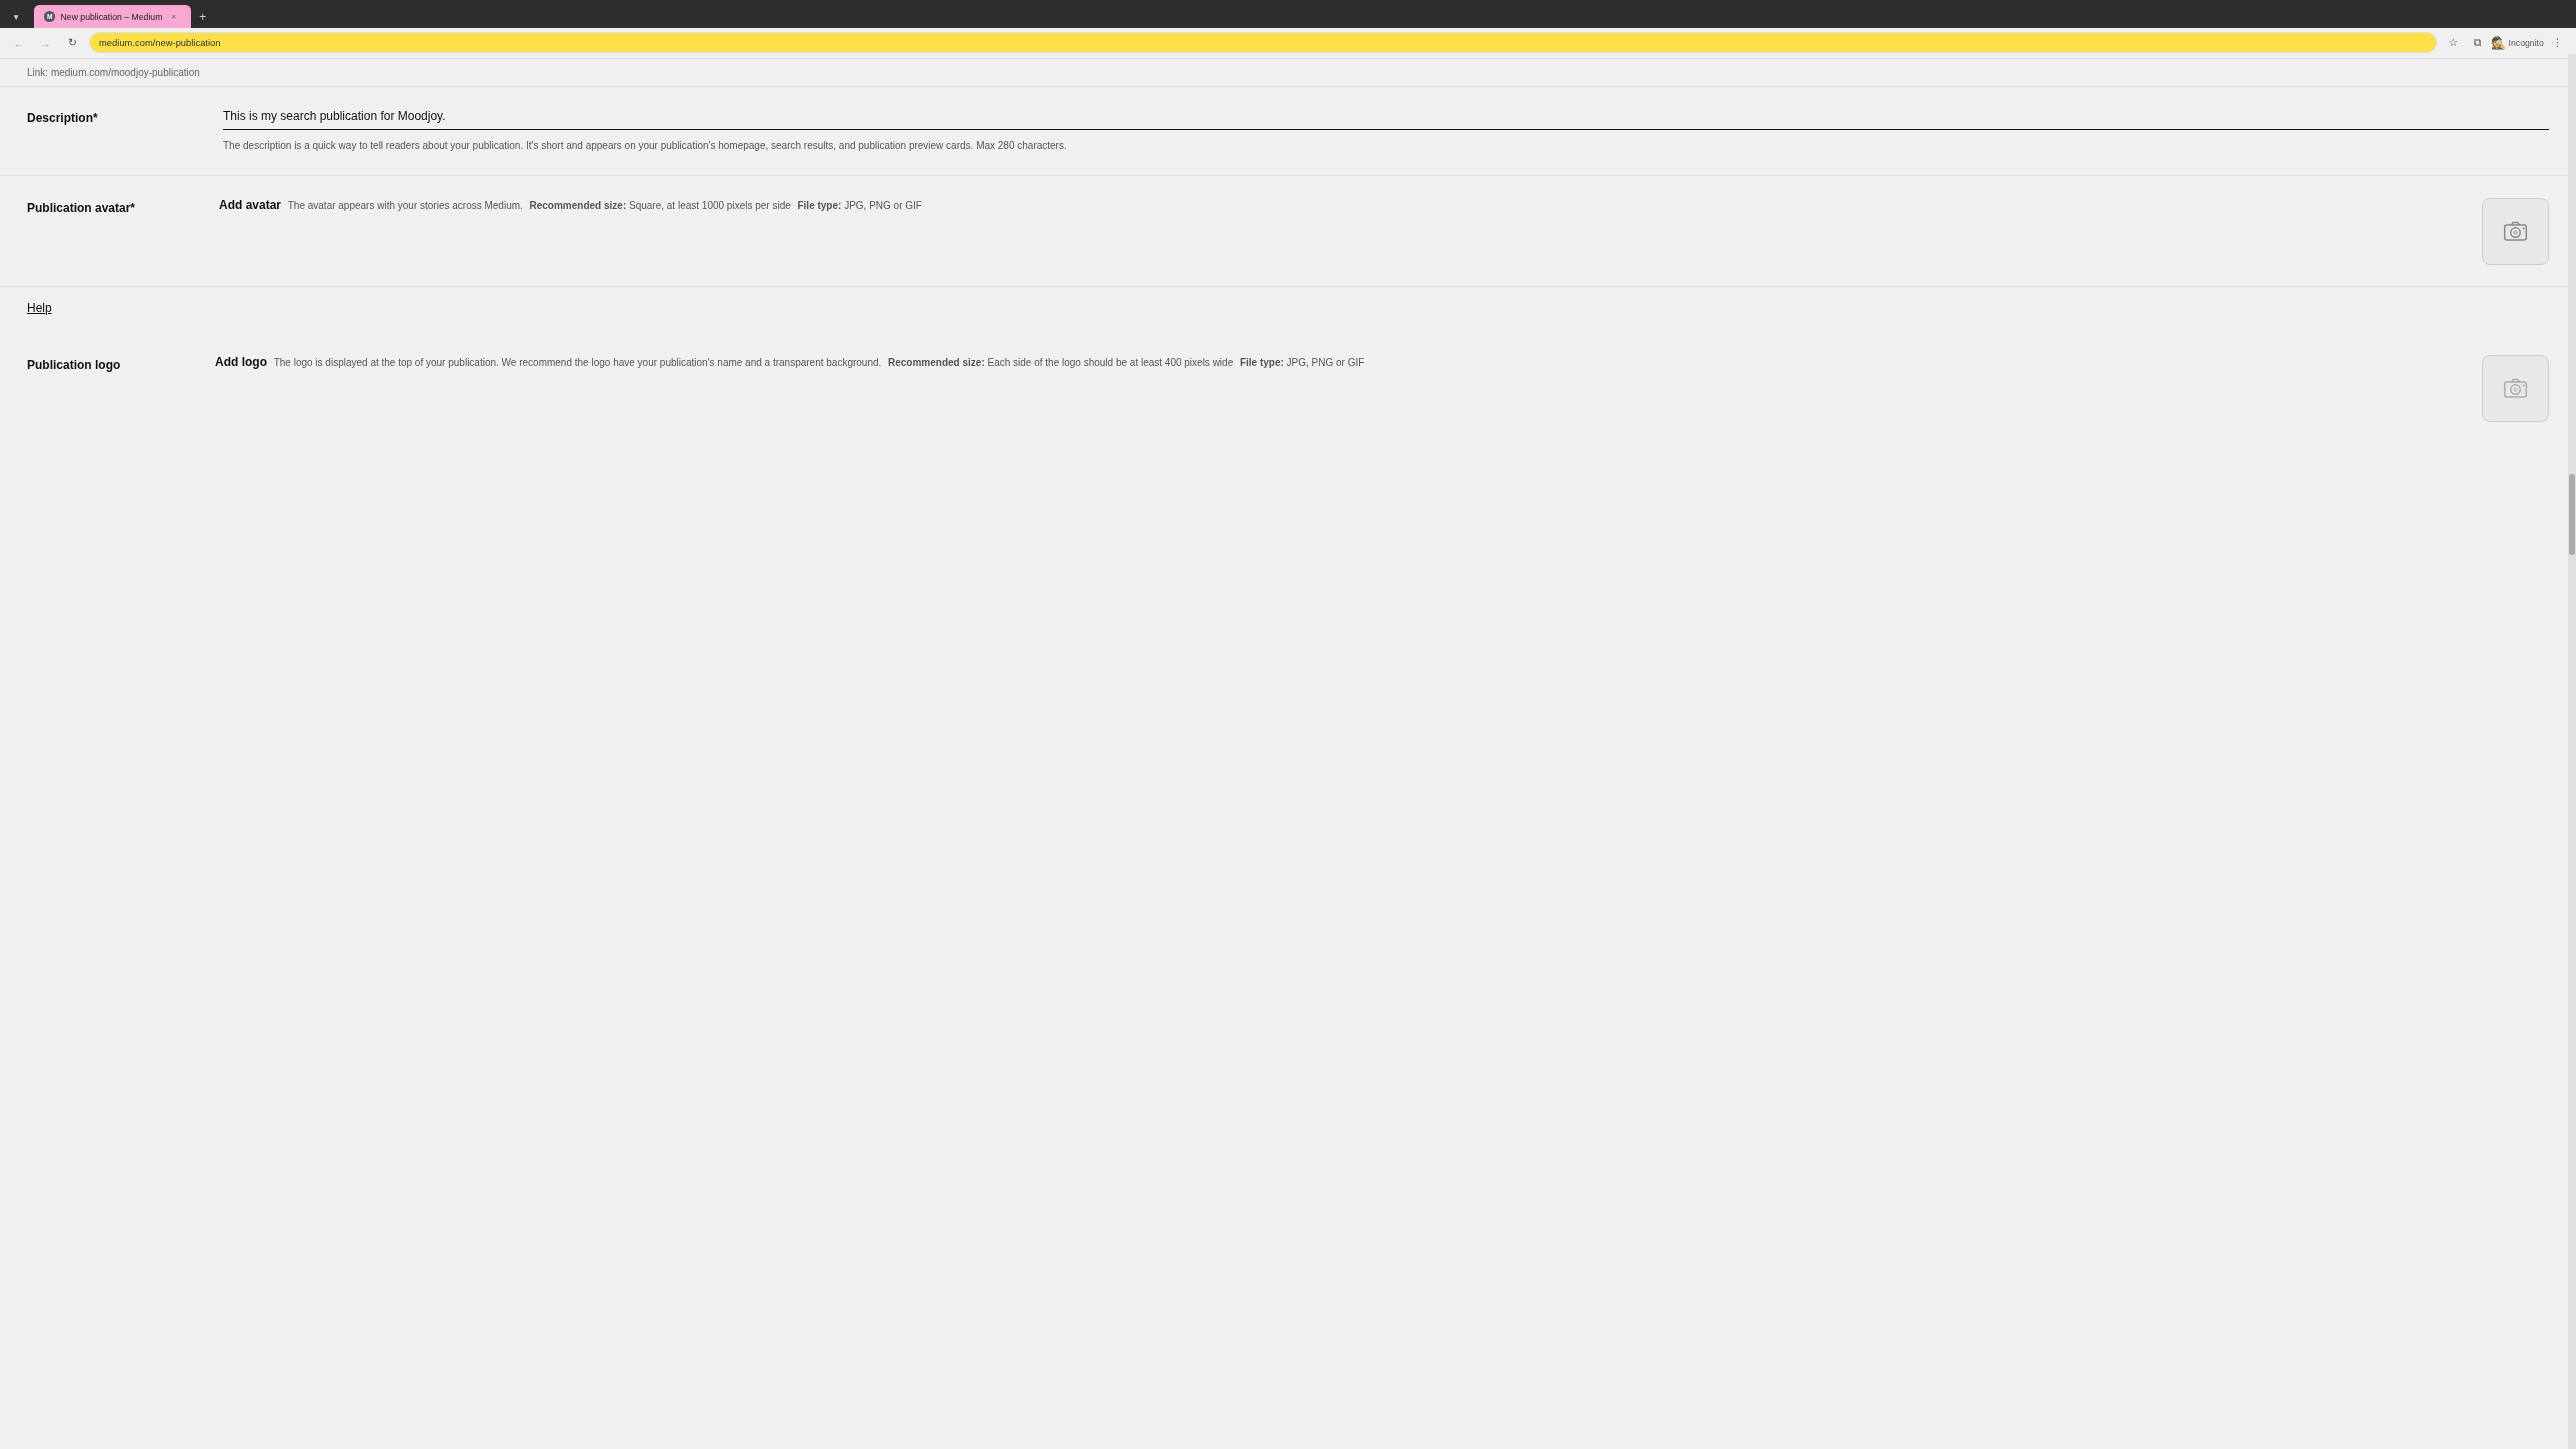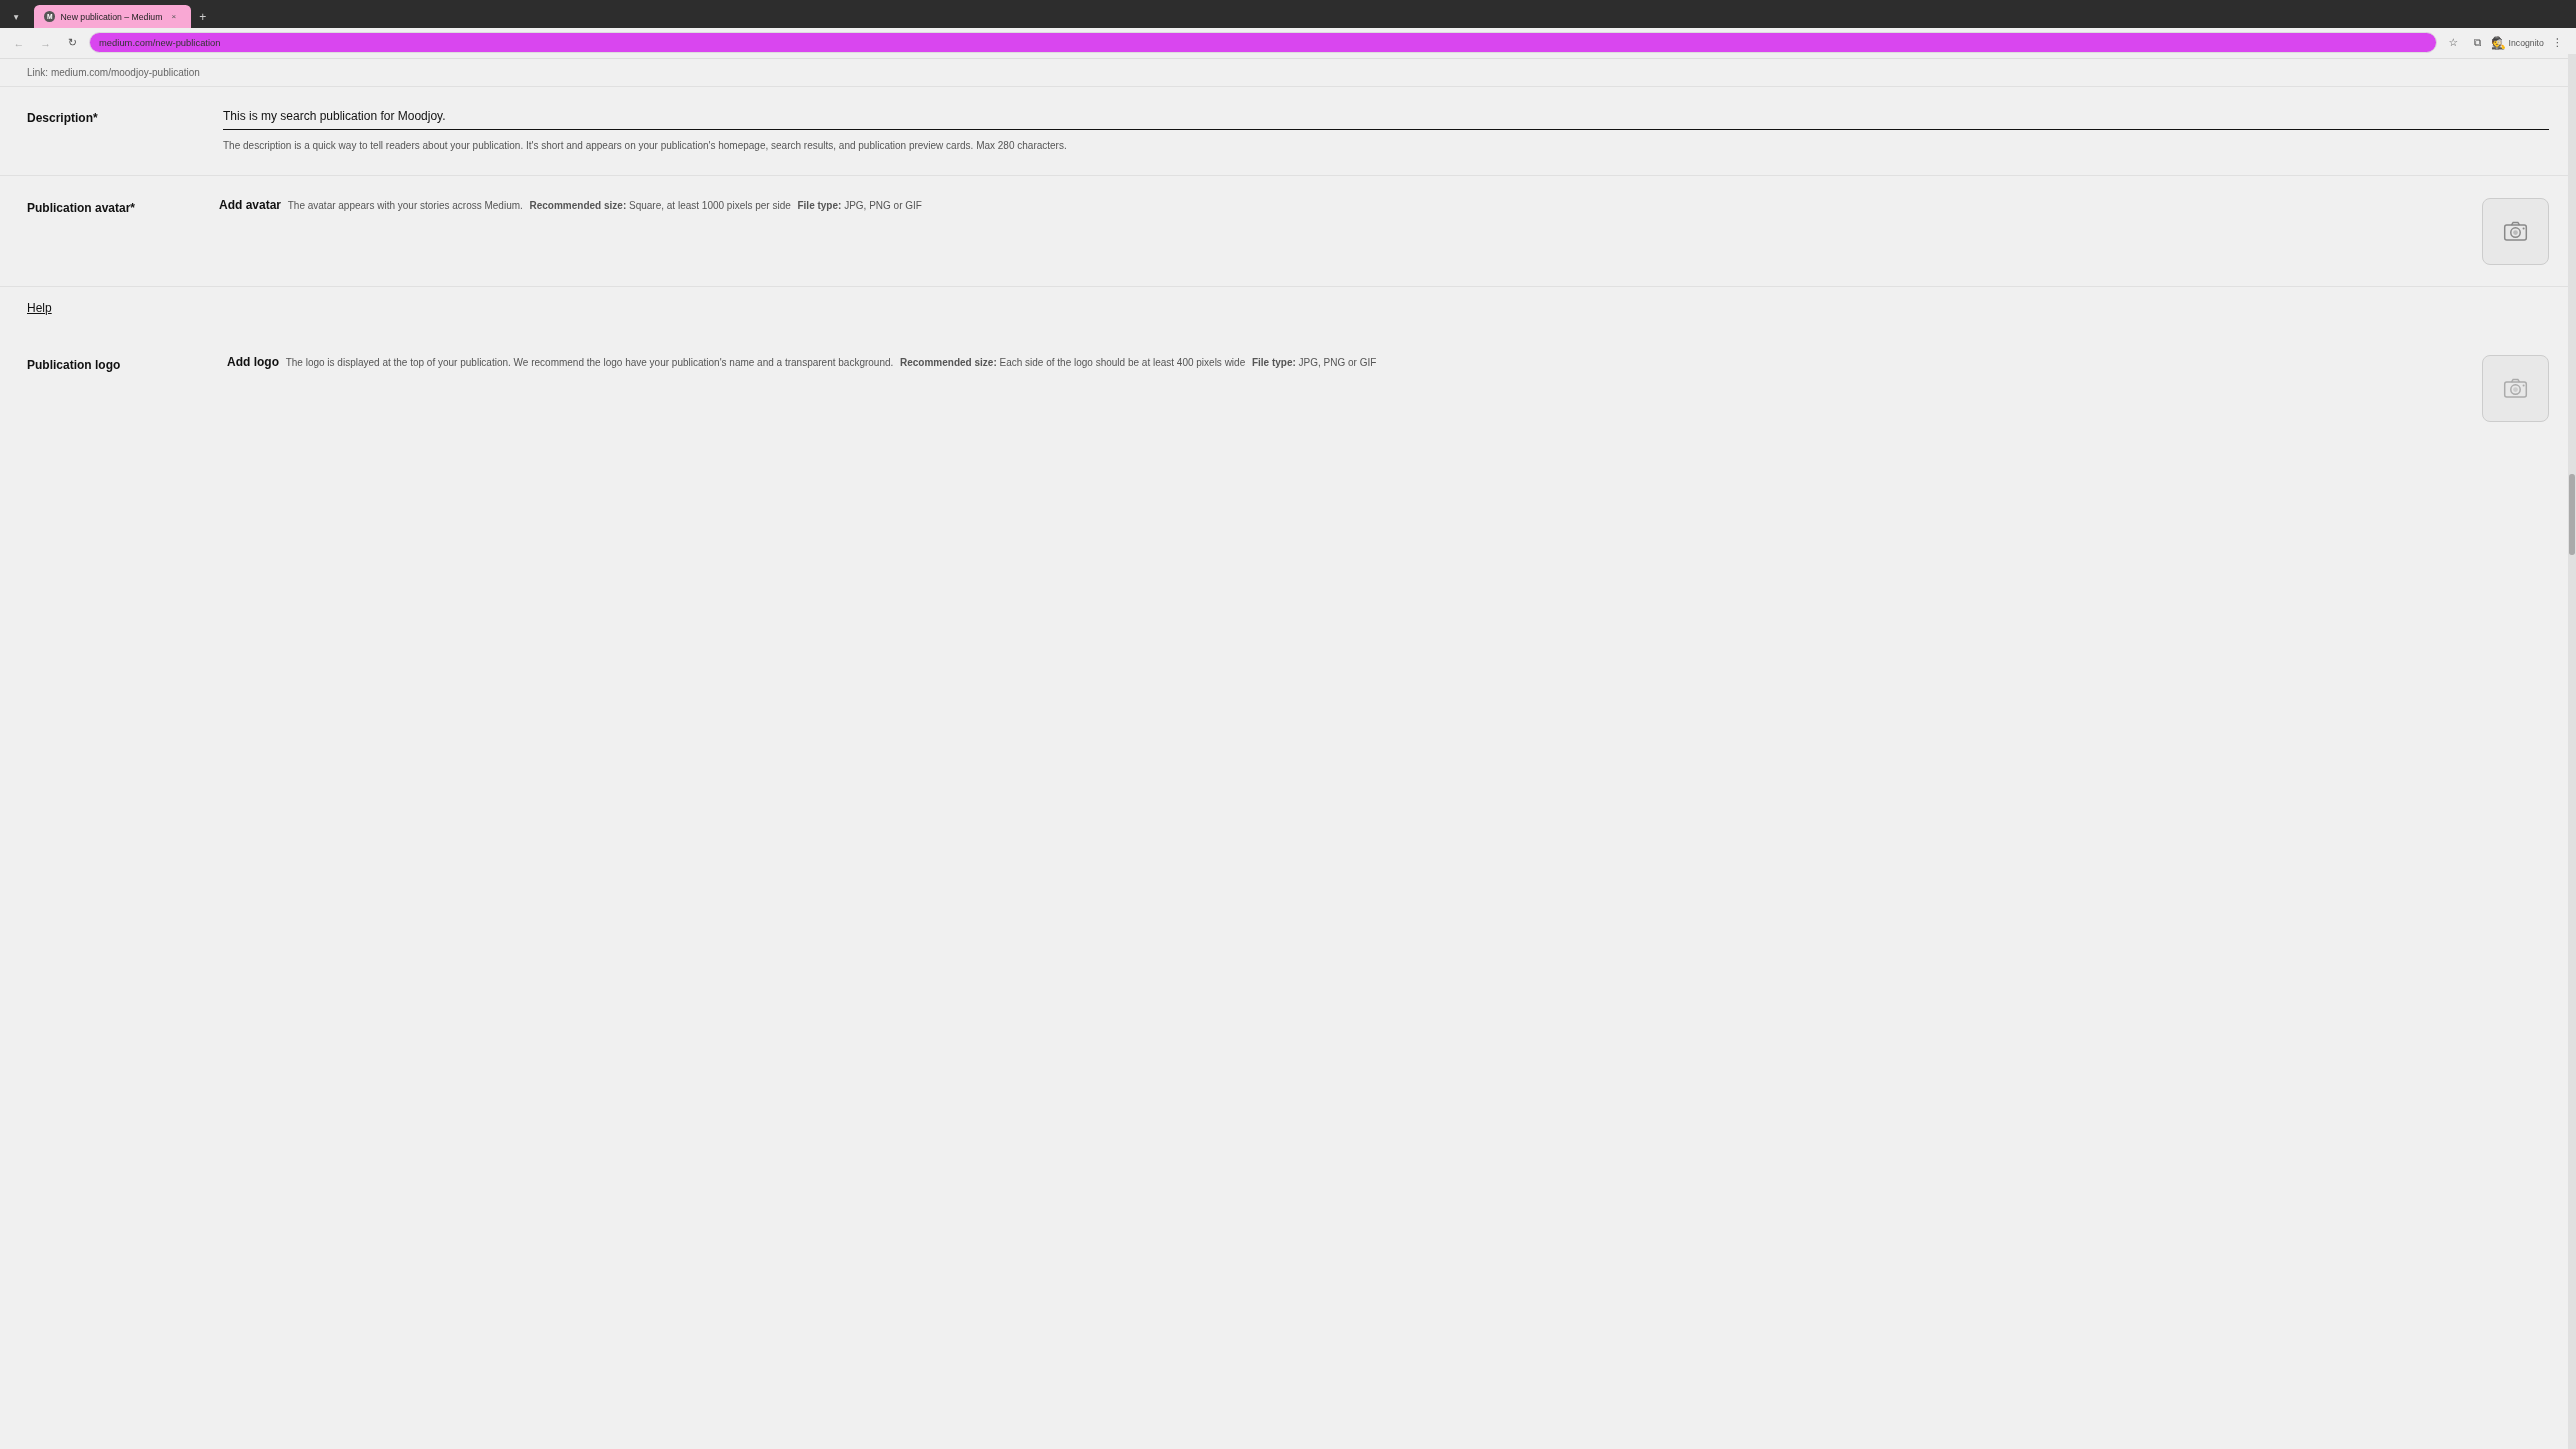--- a/index.html
+++ b/index.html
@@ -101,21 +101,21 @@
       display: flex;
       align-items: center;
       justify-content: center;
       cursor: pointer;
       color: #555;
       font-size: 10.7px;
     }
     .nav-btn.disabled { color: #aaa; cursor: default; }
     .address-input {
       flex: 1;
-      background: #d946ef;
+      background: #fde047;
       border: 0.7px solid #ddd;
       border-radius: 13.4px;
       padding: 4px 9.4px;
       font-size: 9.4px;
       color: #333;
       outline: none;
       display: flex;
       align-items: flex-start;
       gap: 4px;
     }
@@ -251,21 +251,21 @@
       text-decoration: underline;
       cursor: pointer;
       margin-top: 48px;
     }
 
     
     .logo-section {
       padding: 21.5px 27px;
       display: grid;
       grid-template-columns: 188px 1fr auto;
-      gap: 12px;
+      gap: 0;
       align-items: start;
     }
 
     .logo-upload-box {
       width: 67px;
       height: 67px;
       border: 0.7px solid #ccc;
       border-radius: 8px;
       background: #e8e8e8;
       display: flex;

